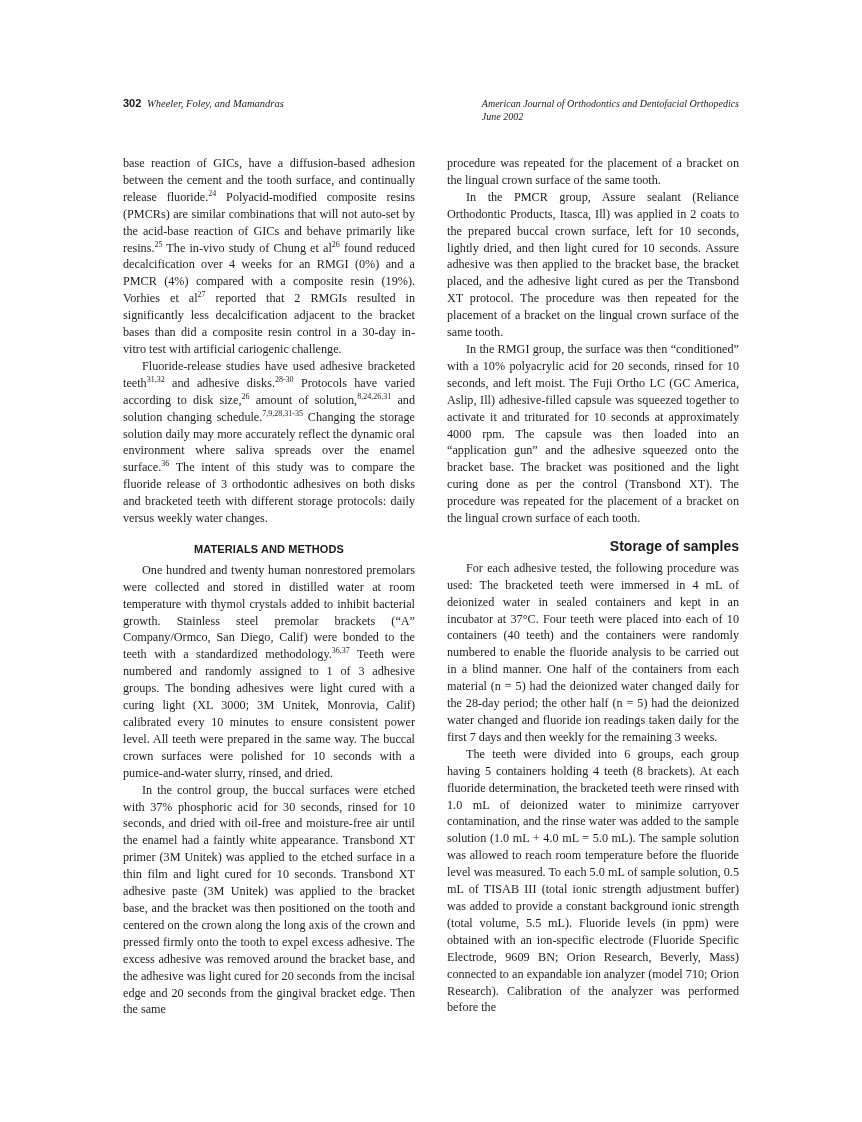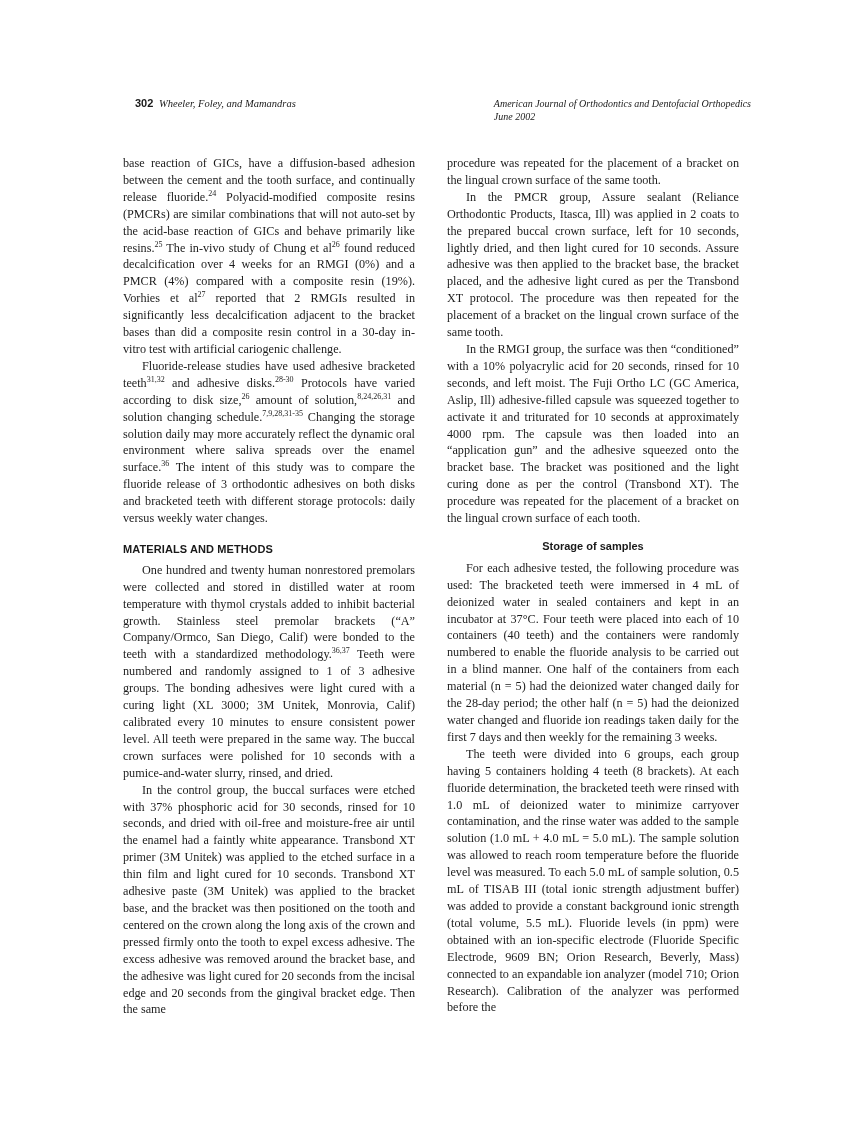--- a/index.html
+++ b/index.html
@@ -1,30 +1,30 @@
 <!DOCTYPE html>
 <html><head>
 <meta charset="utf-8">
 <style>
   html, body { margin: 0; padding: 0; background: #ffffff; }
   body { width: 862px; height: 1122px; position: relative; overflow: hidden; }
   .page { position: absolute; left: 0; top: 0; width: 862px; height: 1122px; background: #fff; }
-  .header { position: absolute; top: 97px; left: 135px; width: 616px; height: 30px; }
+  .header { position: absolute; top: 97px; left: 123px; width: 616px; height: 30px; }
   .hdr-left { position: absolute; left: 0; top: 0; font-family: "Liberation Serif", serif; font-size: 10.5px; color: #1a1a1a; white-space: nowrap; }
   .page-num { font-family: "Liberation Sans", sans-serif; font-weight: bold; font-size: 11px; margin-right: 3px; }
   .authors { font-style: italic; }
   .hdr-right { position: absolute; right: 0; top: 0; text-align: left; font-family: "Liberation Serif", serif; font-style: italic; font-size: 10px; line-height: 13px; color: #1a1a1a; }
   .col { position: absolute; top: 155px; width: 292px; font-family: "Liberation Serif", serif; font-size: 12.2px; line-height: 16.9px; color: #1c1c1c; text-align: justify; }
   .col-left { left: 123px; }
   .col-right { left: 447px; }
   .col p { margin: 0; hyphens: manual; }
   .col p.indent { text-indent: 19px; }
   sup { font-size: 8px; line-height: 0; vertical-align: 5px; }
-  h2.section { font-family: "Liberation Sans", sans-serif; font-weight: bold; font-size: 11px; letter-spacing: 0.1px; margin: 14px 0 4px 0; color: #1a1a1a; text-align: left; }
-  h3.subsection { font-family: "Liberation Sans", sans-serif; font-weight: bold; font-size: 11px; margin: 11px 0 5px 0; color: #1a1a1a; text-align: center; }
+  h2.section { font-family: "Liberation Sans", sans-serif; font-weight: bold; font-size: 11px; letter-spacing: 0.1px; margin: 14px 0 4px 0; color: #1a1a1a; text-align: center; }
+  h3.subsection { font-family: "Liberation Sans", sans-serif; font-weight: bold; font-size: 14px; margin: 11px 0 5px 0; color: #1a1a1a; text-align: right; }
 </style>
 </head>
 <body>
 
 <div class="page">
 
   <div class="header">
     <div class="hdr-left">
       <span class="page-num">302</span>
       <span class="authors">Wheeler, Foley, and Mamandras</span>

